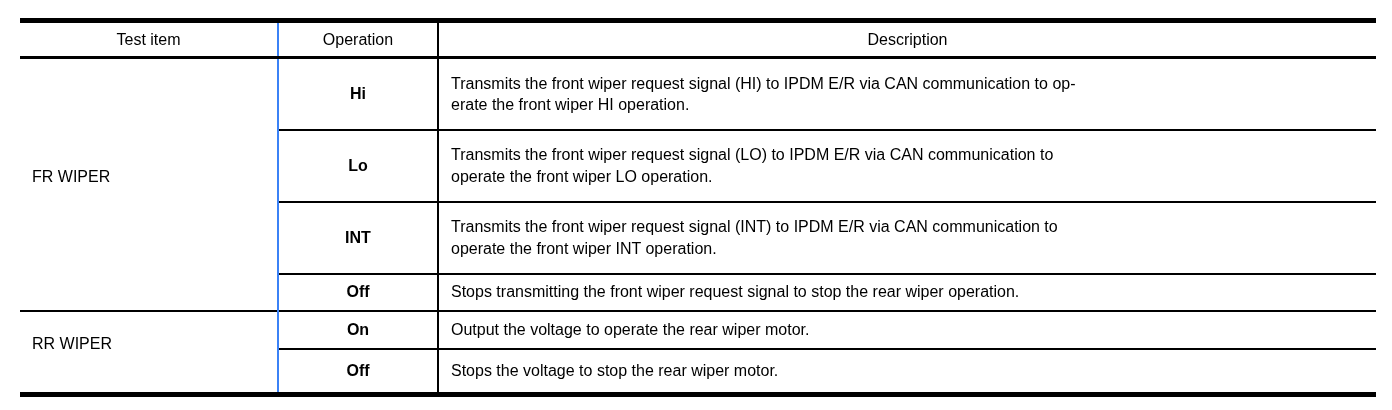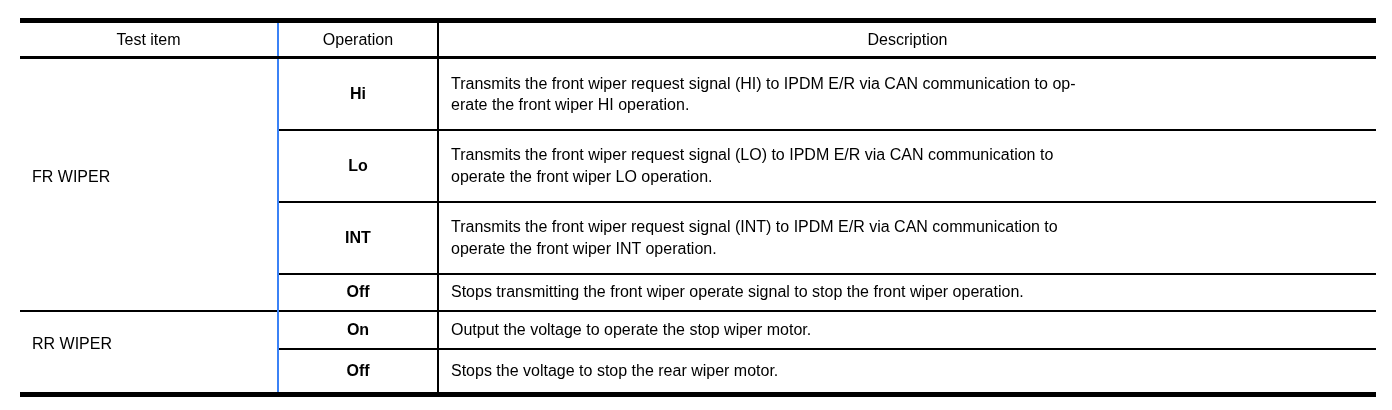--- a/index.html
+++ b/index.html
@@ -97,27 +97,27 @@
       <td class="cell-desc">Transmits the front wiper request signal (LO) to IPDM E/R via CAN communication to
 operate the front wiper LO operation.</td>
     </tr>
     <tr class="sep r-tall">
       <td class="cell-op op-col">INT</td>
       <td class="cell-desc">Transmits the front wiper request signal (INT) to IPDM E/R via CAN communication to
 operate the front wiper INT operation.</td>
     </tr>
     <tr class="sep r-short">
       <td class="cell-op op-col">Off</td>
-      <td class="cell-desc">Stops transmitting the front wiper operate signal to stop the front wiper operation.</td>
+      <td class="cell-desc">Stops transmitting the front wiper request signal to stop the rear wiper operation.</td>
     </tr>
 
     <tr class="sep r-on">
       <td class="cell-test" rowspan="2">RR WIPER</td>
       <td class="cell-op op-col">On</td>
-      <td class="cell-desc">Output the voltage to operate the stop wiper motor.</td>
+      <td class="cell-desc">Output the voltage to operate the rear wiper motor.</td>
     </tr>
     <tr class="sep r-off2">
       <td class="cell-op op-col">Off</td>
       <td class="cell-desc">Stops the voltage to stop the rear wiper motor.</td>
     </tr>
   </tbody>
     </table>
 </div>
 
 </body></html>

